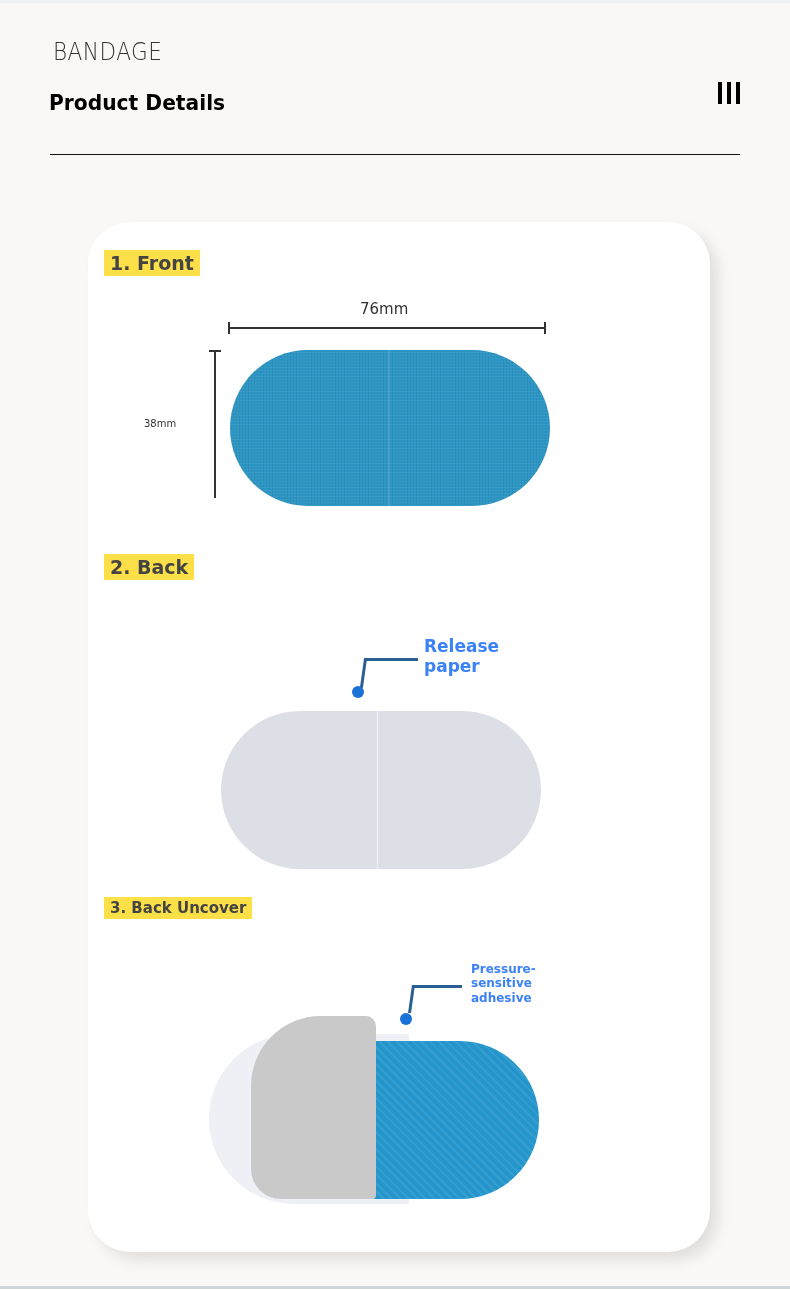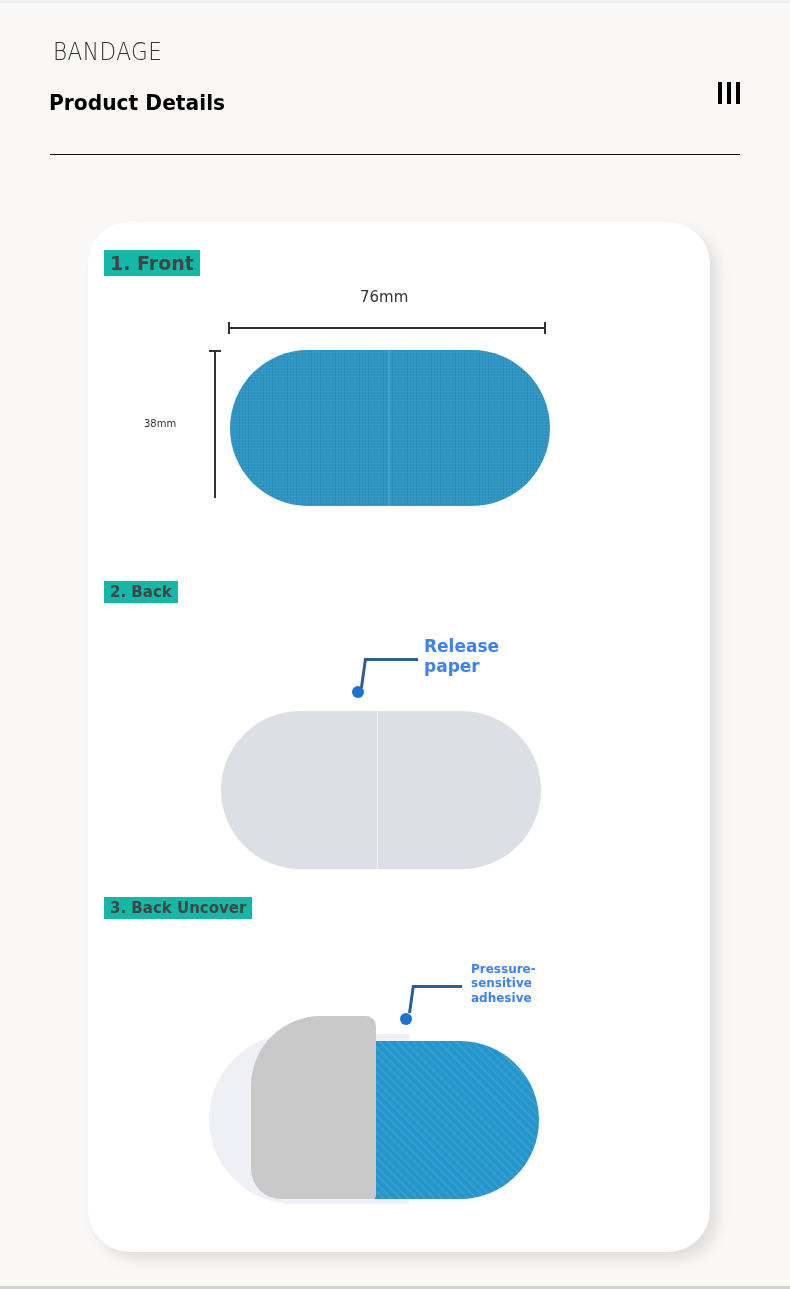--- a/index.html
+++ b/index.html
@@ -19,30 +19,30 @@
     .menu-icon span { display:block; width:4px; height:22px; background:#000; }
     .divider { position:absolute; left:50px; top:154px; width:690px; height:1px; background:#111; }
 
     .card {
       position:absolute; left:88px; top:222px; width:622px; height:1030px;
       background:#fff; border-radius:42px;
       box-shadow: 8px 8px 14px rgba(0,0,0,0.10);
     }
     .section-label {
       position:absolute; font-weight:bold; color:#444;
-      font-family: "DejaVu Sans", sans-serif; background:#14b8a6; padding:2px 6px;
+      font-family: "DejaVu Sans", sans-serif; background:#fde047; padding:2px 6px;
     }
     .lbl-front { left:16px; top:28px; font-size:19px; }
-    .lbl-back { left:16px; top:359px; font-size:15px; }
+    .lbl-back { left:16px; top:332px; font-size:19px; }
     .lbl-uncover { left:16px; top:675px; font-size:15px;text-align:center; }
 
     .dim-h { position:absolute; left:140px; top:105px; width:318px; height:2px; background:#333; }
     .dim-h::before, .dim-h::after { content:""; position:absolute; top:-5px; width:2px; height:12px; background:#333; }
     .dim-h::before { left:0; } .dim-h::after { right:0; }
-    .dim-h-label { position:absolute; left:272px; top:66px; font-size:15px; color:#333; font-family:"DejaVu Sans", sans-serif; }
+    .dim-h-label { position:absolute; left:272px; top:78px; font-size:15px; color:#333; font-family:"DejaVu Sans", sans-serif; }
     .dim-v { position:absolute; left:126px; top:128px; width:2px; height:148px; background:#333; }
     .dim-v::before { content:""; position:absolute; left:-5px; top:0; width:12px; height:2px; background:#333; }
     .dim-v-label { position:absolute; left:56px; top:196px; font-size:10px; color:#333; font-family:"DejaVu Sans", sans-serif; }
 
     .bandage-front {
       position:absolute; left:142px; top:128px; width:320px; height:156px; border-radius:78px;
       background: repeating-linear-gradient(0deg, rgba(255,255,255,0.06) 0 1px, transparent 1px 3px),
                   repeating-linear-gradient(90deg, rgba(0,0,0,0.05) 0 1px, transparent 1px 3px),
                   #2c95c4;
     }

